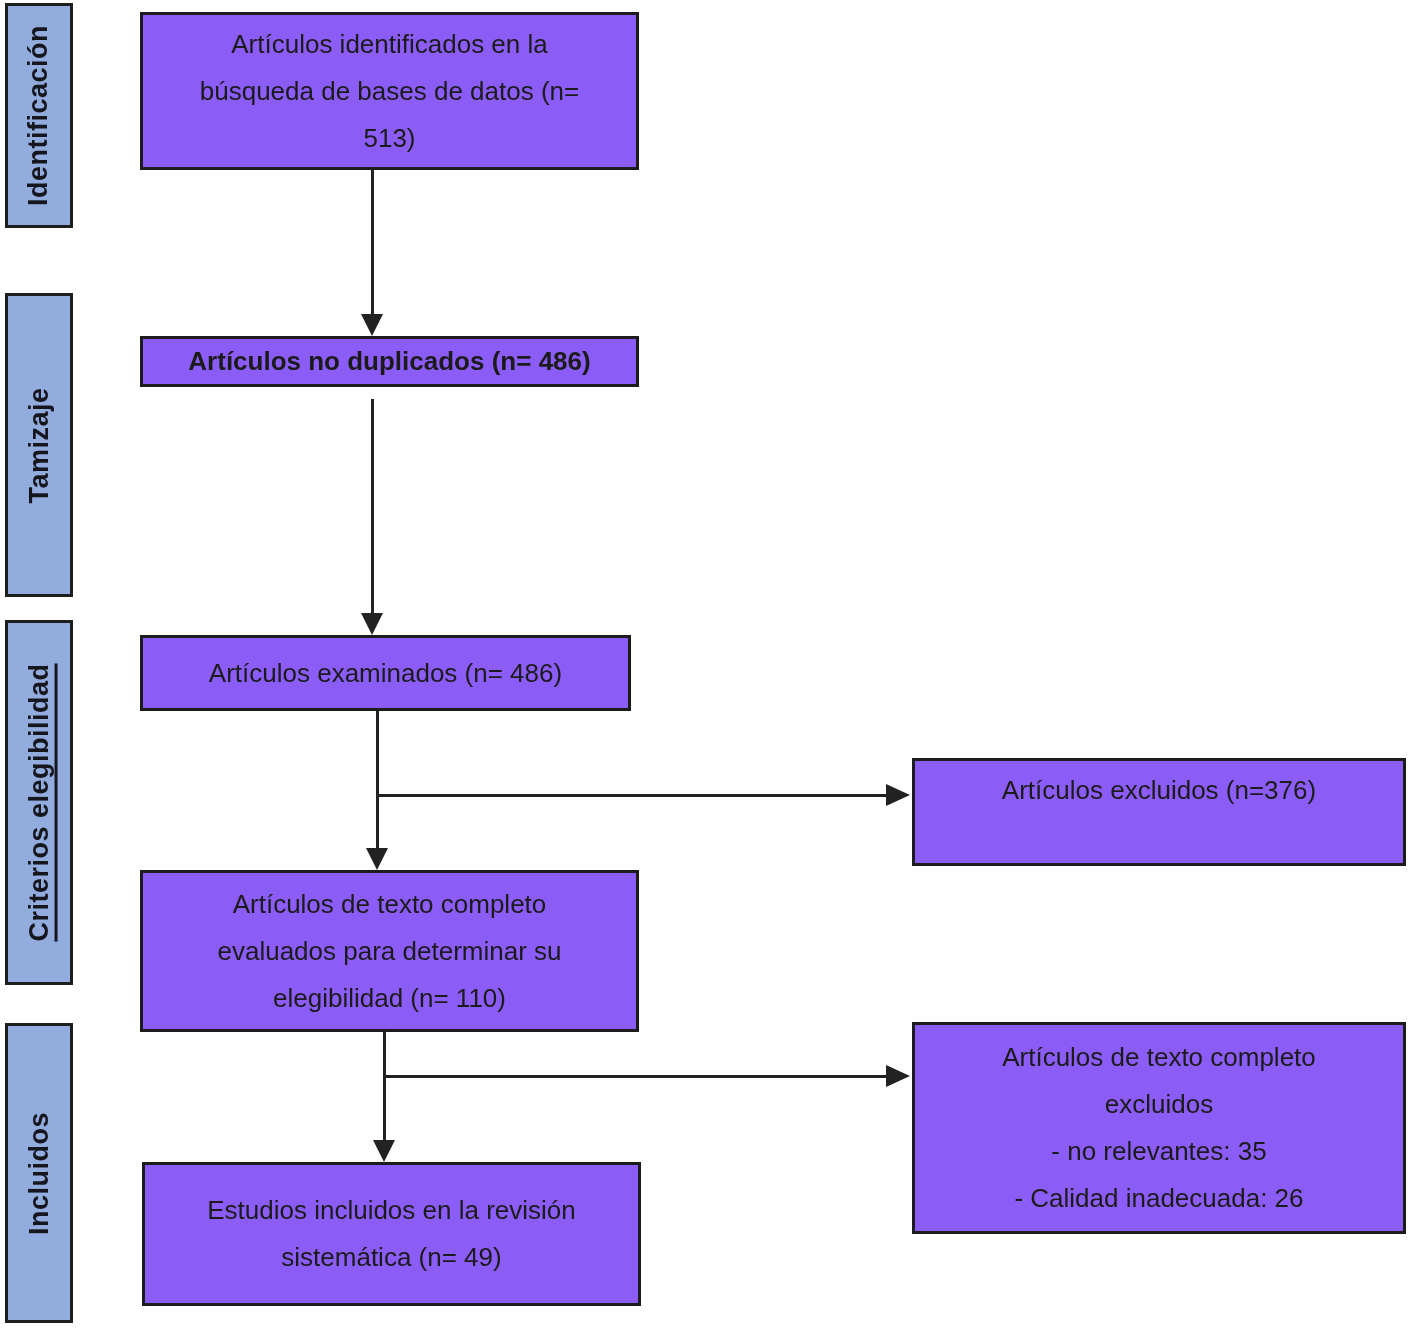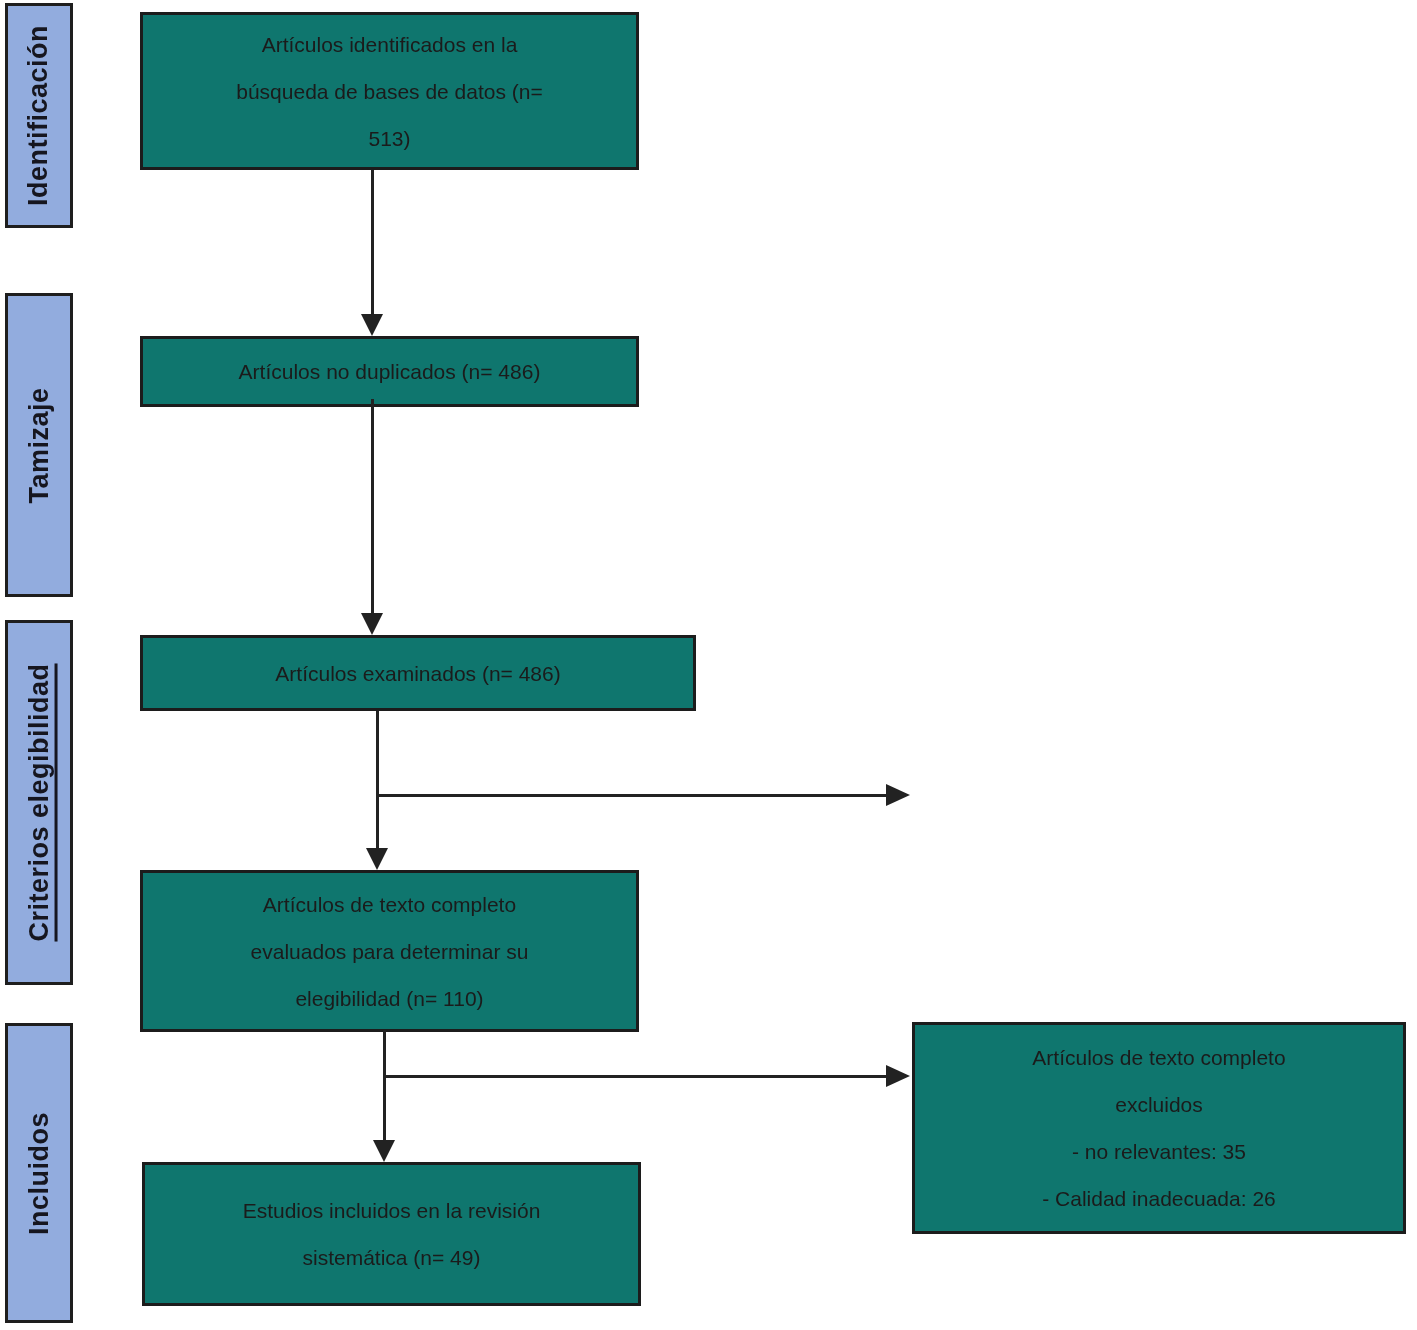--- a/index.html
+++ b/index.html
@@ -37,36 +37,36 @@
     text-underline-offset:7px;
   }
   #stage-1{top:3px;height:225px;}
   #stage-2{top:293px;height:304px;}
   #stage-3{top:620px;height:365px;}
   #stage-4{top:1023px;height:300px;}
 
   
   .fbox{
     position:absolute;
-    background:#0f766e;
+    background:#8b5cf6;
     border:3px solid #1c1c1c;
     display:flex;
     align-items:center;
     justify-content:center;
     text-align:center;
     white-space:pre-line;
-    font-size:21px;
+    font-size:26px;
     line-height:47px;
     color:#1b1b1b;
     box-sizing:border-box;
     padding:4px 4px;
   }
   #box-1{left:140px;top:12px;width:499px;height:158px;}
-  #box-2{left:140px;top:336px;width:499px;height:71px;}
-  #box-3{left:140px;top:635px;width:556px;height:76px;}
+  #box-2{left:140px;top:336px;width:499px;height:51px;font-weight:bold;}
+  #box-3{left:140px;top:635px;width:491px;height:76px;}
   #box-4{left:140px;top:870px;width:499px;height:162px;}
   #box-5{left:142px;top:1162px;width:499px;height:144px;}
   #rbox-1{left:912px;top:758px;width:494px;height:108px;align-items:flex-start;padding-top:8px;line-height:42px;}
   #rbox-2{left:912px;top:1022px;width:494px;height:212px;}
 
   
   .vl,.hl{position:absolute;background:#222222;}
   .vl{width:3px;}
   .hl{height:3px;}
   #vl-1{left:371px;top:170px;height:146px;}
@@ -118,20 +118,21 @@
 búsqueda de bases de datos (n=
 513)</div>
   <div class="fbox" id="box-2">Artículos no duplicados (n= 486)</div>
   <div class="fbox" id="box-3">Artículos examinados (n= 486)</div>
   <div class="fbox" id="box-4">Artículos de texto completo
 evaluados para determinar su
 elegibilidad (n= 110)</div>
   <div class="fbox" id="box-5">Estudios incluidos en la revisión
 sistemática (n= 49)</div>
 
+  <div class="fbox" id="rbox-1">Artículos excluidos (n=376)</div>
   <div class="fbox" id="rbox-2">Artículos de texto completo
 excluidos
 - no relevantes: 35
 - Calidad inadecuada: 26</div>
 
   <div class="vl" id="vl-1"></div>
   <div class="arr-d" id="arr-d1"></div>
 
   <div class="vl" id="vl-2"></div>
   <div class="arr-d" id="arr-d2"></div>

